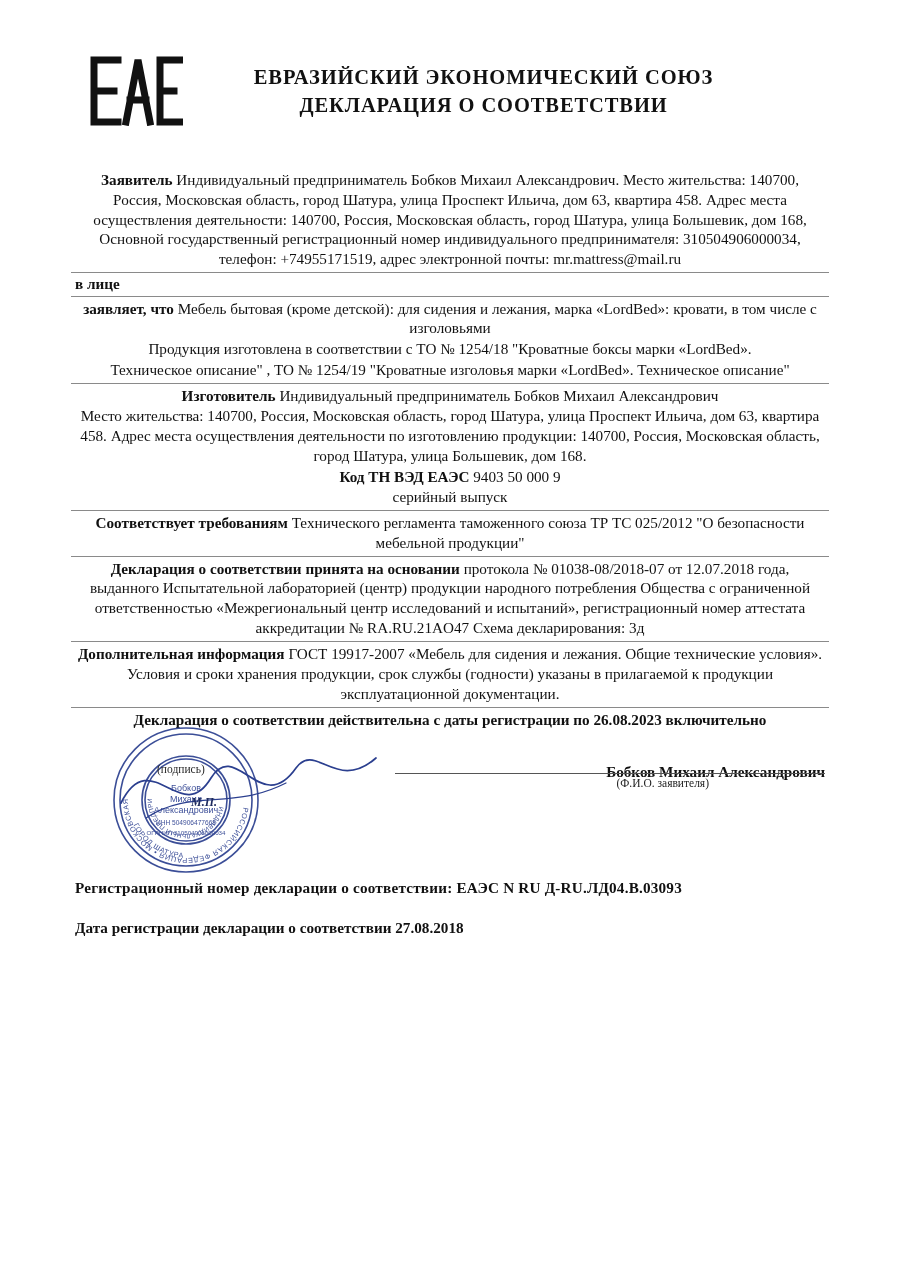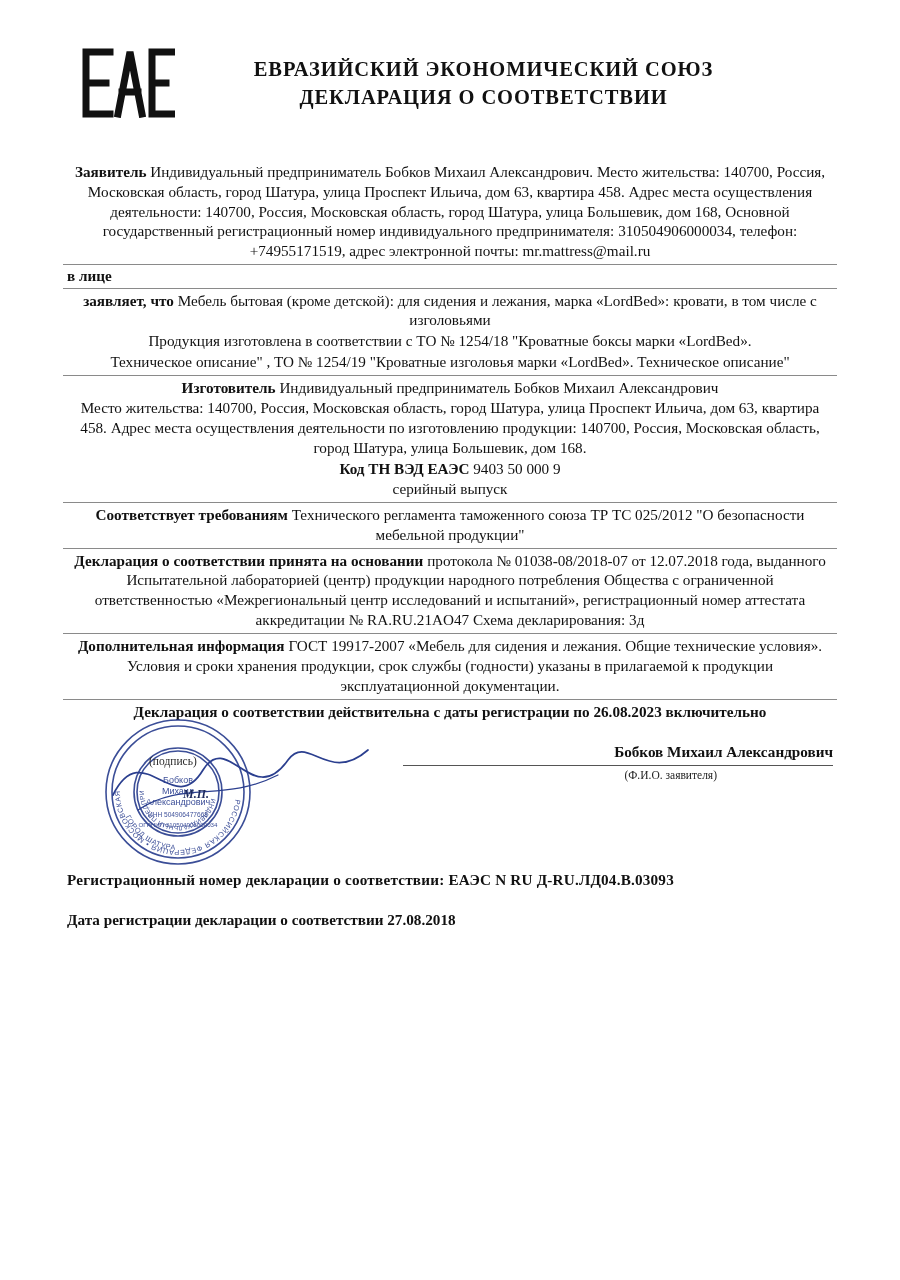--- a/index.html
+++ b/index.html
@@ -13,21 +13,21 @@
     font-family: "Liberation Serif", "DejaVu Serif", serif;
     color: #111111;
     position: relative;
     overflow: hidden;
   }
   .page {
     position: relative;
     width: 900px;
     height: 1096px;
     box-sizing: border-box;
-    padding: 8px;
+    padding: 16px;
   }
 
   
   .header {
     display: flex;
     align-items: flex-start;
     padding: 38px 60px 0 60px;
     box-sizing: border-box;
   }
   .eac-mark {
@@ -80,21 +80,21 @@
 
   
   .sign-zone {
     position: relative;
     height: 120px;
     margin: 0 55px;
   }
   .sign-name {
     position: absolute;
     right: 4px;
-    top: 18px;
+    top: 30px;
     font-weight: bold;
     font-size: 15.2px;
   }
   .sign-rule {
     position: absolute;
     right: 4px;
     top: 40px;
     width: 430px;
     border-bottom: 1px solid #555;
   }

